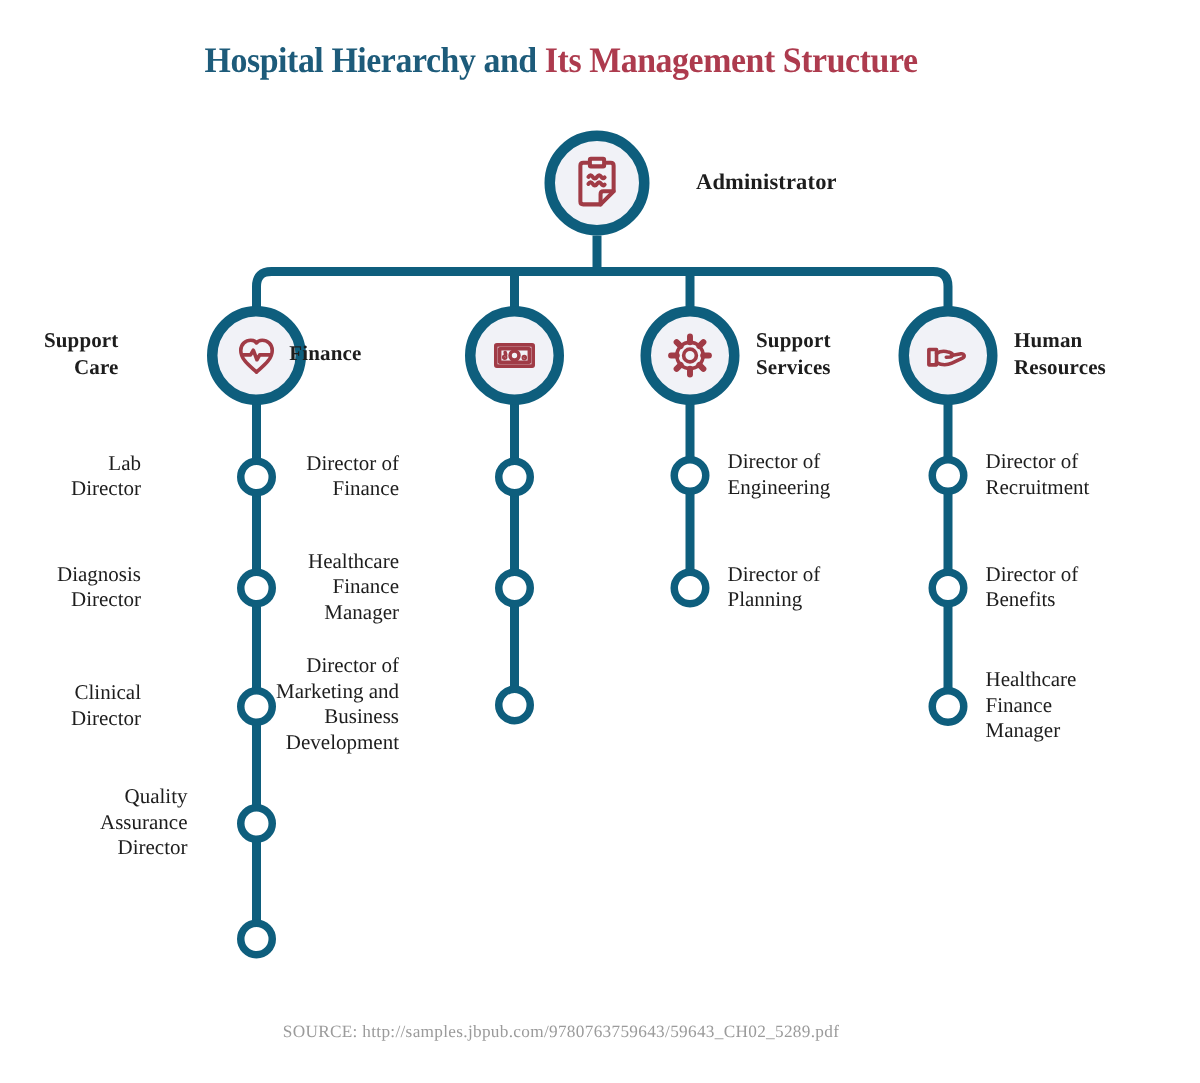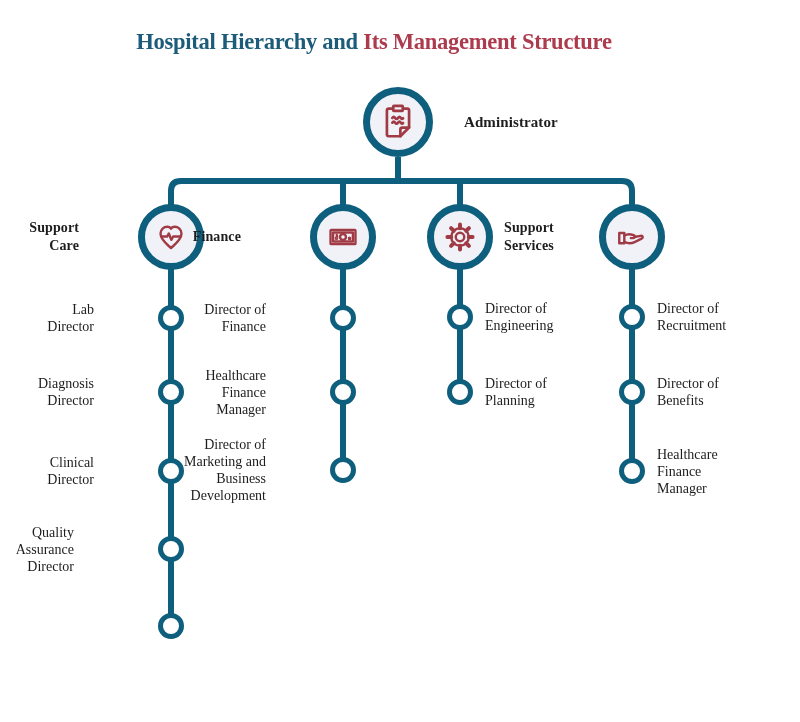--- a/index.html
+++ b/index.html
@@ -129,35 +129,37 @@
 
   <div class="big-circle" style="left:599px;top:204px;width:66px;height:66px;">
     <span class="icon">
       <svg width="34" height="34" viewBox="0 0 24 24">
         <rect x="3" y="9.2" width="3.6" height="7.2"></rect>
         <path d="M6.6,15.4 C9,16.6 11.6,16.6 13.8,15.6 L18.8,13.2 C20.2,12.5 19.6,10.9 18.1,11.2 L13.6,12"></path>
         <path d="M6.6,11 C8.4,9.9 10.4,9.8 12.2,10.4 L13.2,10.7 C14.4,11.1 14.2,12.6 13,12.7 L11.2,12.8"></path>
       </svg>
     </span>
   </div>
+  <div class="lbl bold" style="left:676px;top:237px;">Human
+Resources</div>
 
   <div class="small-circle" style="left:158px;top:305px;"></div>
   <div class="lbl right-align" style="right:654px;top:318px;">Lab
 Director</div>
 
   <div class="small-circle" style="left:158px;top:379px;"></div>
   <div class="lbl right-align" style="right:654px;top:392px;">Diagnosis
 Director</div>
 
   <div class="small-circle" style="left:158px;top:458px;"></div>
   <div class="lbl right-align" style="right:654px;top:471px;">Clinical
 Director</div>
 
   <div class="small-circle" style="left:158px;top:536px;"></div>
-  <div class="lbl right-align" style="right:674px;top:549px;">Quality
+  <div class="lbl right-align" style="right:623px;top:549px;">Quality
 Assurance
 Director</div>
 
   <div class="small-circle" style="left:158px;top:613px;"></div>
 
   <div class="small-circle" style="left:330px;top:305px;"></div>
   <div class="lbl right-align" style="right:482px;top:318px;">Director of
 Finance</div>
 
   <div class="small-circle" style="left:330px;top:379px;"></div>
@@ -185,14 +187,15 @@
 
   <div class="small-circle" style="left:619px;top:379px;"></div>
   <div class="lbl" style="left:657px;top:392px;">Director of
 Benefits</div>
 
   <div class="small-circle" style="left:619px;top:458px;"></div>
   <div class="lbl" style="left:657px;top:471px;">Healthcare
 Finance
 Manager</div>
 
+  <div class="source">SOURCE: http://samples.jbpub.com/9780763759643/59643_CH02_5289.pdf</div>
 
 </div>
 
 </body></html>

